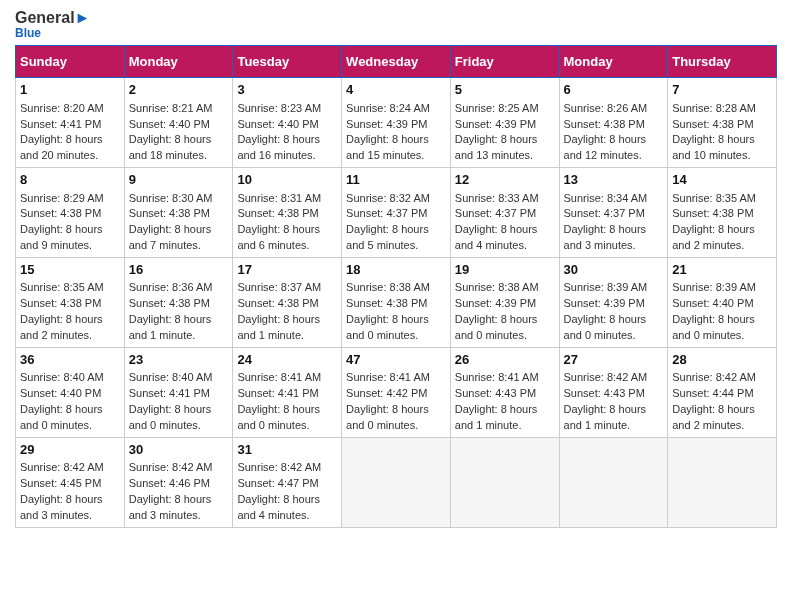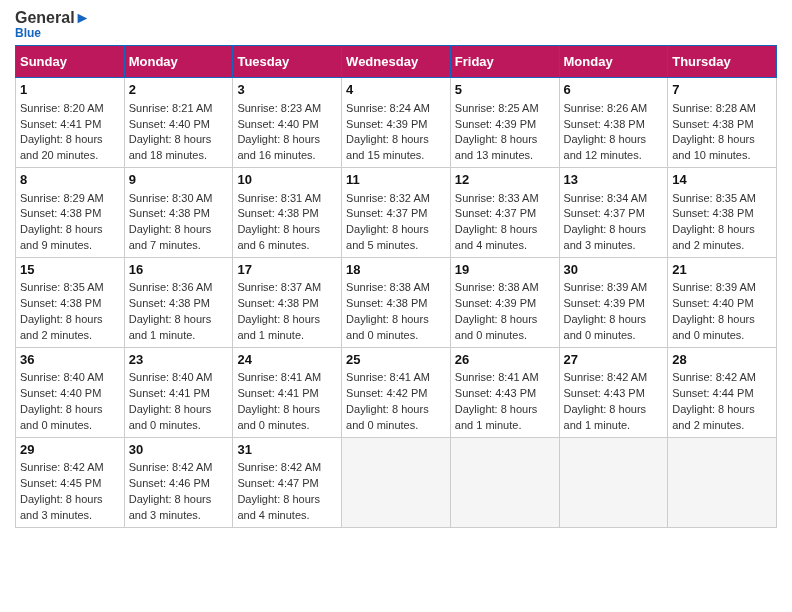--- a/index.html
+++ b/index.html
@@ -210,21 +210,21 @@
         </td>
           <td>
           <span class="day-num">23</span>
           <span class="day-info">Sunrise: 8:40 AM<br>Sunset: 4:41 PM<br>Daylight: 8 hours and 0 minutes.</span>
         </td>
           <td>
           <span class="day-num">24</span>
           <span class="day-info">Sunrise: 8:41 AM<br>Sunset: 4:41 PM<br>Daylight: 8 hours and 0 minutes.</span>
         </td>
           <td>
-          <span class="day-num">25</span>
+          <span class="day-num">47</span>
           <span class="day-info">Sunrise: 8:41 AM<br>Sunset: 4:42 PM<br>Daylight: 8 hours and 0 minutes.</span>
         </td>
           <td>
           <span class="day-num">26</span>
           <span class="day-info">Sunrise: 8:41 AM<br>Sunset: 4:43 PM<br>Daylight: 8 hours and 1 minute.</span>
         </td>
           <td>
           <span class="day-num">27</span>
           <span class="day-info">Sunrise: 8:42 AM<br>Sunset: 4:43 PM<br>Daylight: 8 hours and 1 minute.</span>
         </td>

